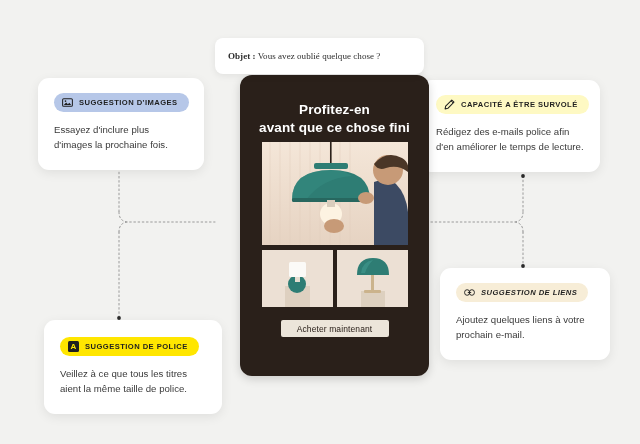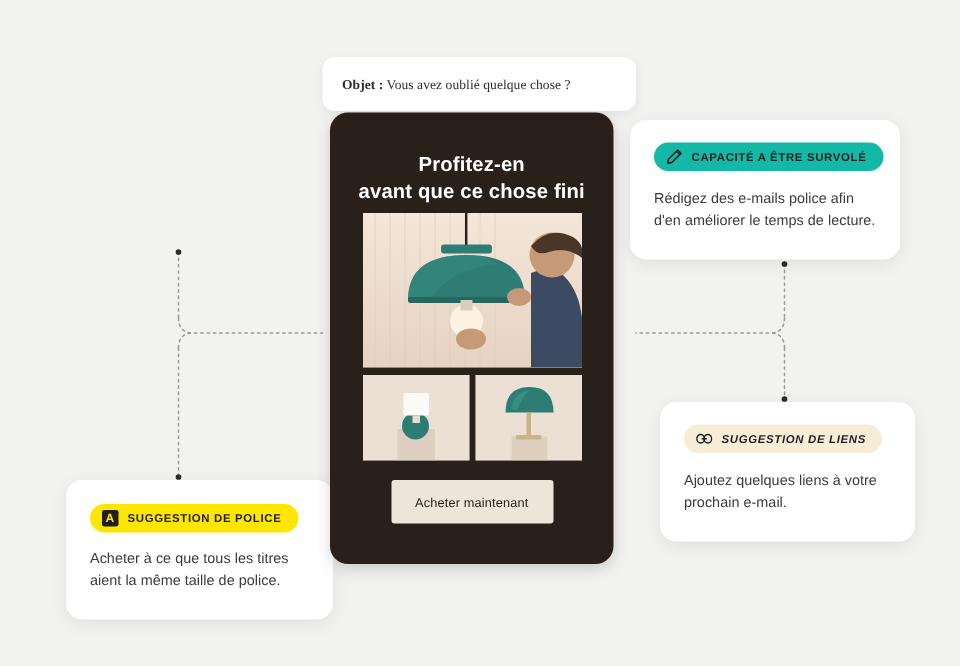--- a/index.html
+++ b/index.html
@@ -26,21 +26,21 @@
   .connectors {
     position: absolute;
     inset: 0;
     pointer-events: none;
     z-index: 1;
   }
 
   
   .email-panel {
     position: absolute;
-    left: 220px;
+    left: 240px;
     top: 75px;
     width: 189px;
     height: 301px;
     background: #2a201a;
     border-radius: 12px;
     z-index: 3;
     box-shadow: 0 3px 10px rgba(0,0,0,0.16);
     overflow: hidden;
   }
 
@@ -81,21 +81,21 @@
     background: #efe3d9;
     position: relative;
   }
 
   .cta-button {
     position: absolute;
     left: 50%;
     transform: translateX(-50%);
     top: 245px;
     width: 108px;
-    height: 29px;
+    height: 17px;
     background: #ece5da;
     border: none;
     border-radius: 2px;
     color: #2a201a;
     font-family: "Liberation Sans", sans-serif;
     font-size: 8.5px;
     letter-spacing: 0.1px;
     cursor: pointer;
   }
 
@@ -276,33 +276,46 @@
           <path d="M24 23 Q25 12 36 10 Q30 16 28 23 Z" fill="#3f958b" opacity="0.7"></path>
           <rect x="34" y="25" width="3" height="16" fill="#cbb38c"></rect>
           <rect x="27" y="40" width="17" height="3" rx="1" fill="#cbb38c"></rect>
         </svg>
       </div>
     </div>
 
     <button class="cta-button">Acheter maintenant</button>
   </div>
 
+  <div class="card" id="card-images">
+    <div class="badge" style="background:#b6c7e8;">
+      <span class="badge-icon">
+        <svg width="11" height="11" viewBox="0 0 16 16">
+          <rect x="0.9" y="2.4" width="14.2" height="11.2" rx="1.6" fill="none" stroke="#1f1f1f" stroke-width="1.5"></rect>
+          <path d="M2.6 11.8 L6 7.9 L8.6 10.6 L10.6 8.4 L13.4 11.8 Z" fill="#1f1f1f"></path>
+          <circle cx="5.1" cy="5.9" r="1.25" fill="#1f1f1f"></circle>
+        </svg>
+      </span>
+      <span>SUGGESTION D'IMAGES</span>
+    </div>
+    <div class="card-body">Essayez d'inclure plus d'images la prochaine fois.</div>
+  </div>
 
   <div class="card" id="card-font">
     <div class="badge" style="background:#ffe600;">
       <span class="badge-icon">
         <span class="glyph-a">A</span>
       </span>
       <span>SUGGESTION DE POLICE</span>
     </div>
-    <div class="card-body">Acheter à ce que tous les titres aient la même taille de police.</div>
+    <div class="card-body">Veillez à ce que tous les titres aient la même taille de police.</div>
   </div>
 
   <div class="card" id="card-hover">
-    <div class="badge" style="background:#14b8a6;">
+    <div class="badge" style="background:#fef9c3;">
       <span class="badge-icon">
         <svg width="11" height="11" viewBox="0 0 16 16">
           <path d="M11.3 1.5 L14.5 4.7 L5.6 13.6 L1.6 14.4 L2.4 10.4 Z" fill="none" stroke="#1f1f1f" stroke-width="1.5" stroke-linejoin="round"></path>
           <path d="M10.1 2.7 L13.3 5.9" stroke="#1f1f1f" stroke-width="1.3"></path>
         </svg>
       </span>
       <span>CAPACITÉ A ÊTRE SURVOLÉ</span>
     </div>
     <div class="card-body">Rédigez des e-mails police afin d'en améliorer le temps de lecture.</div>
   </div>

